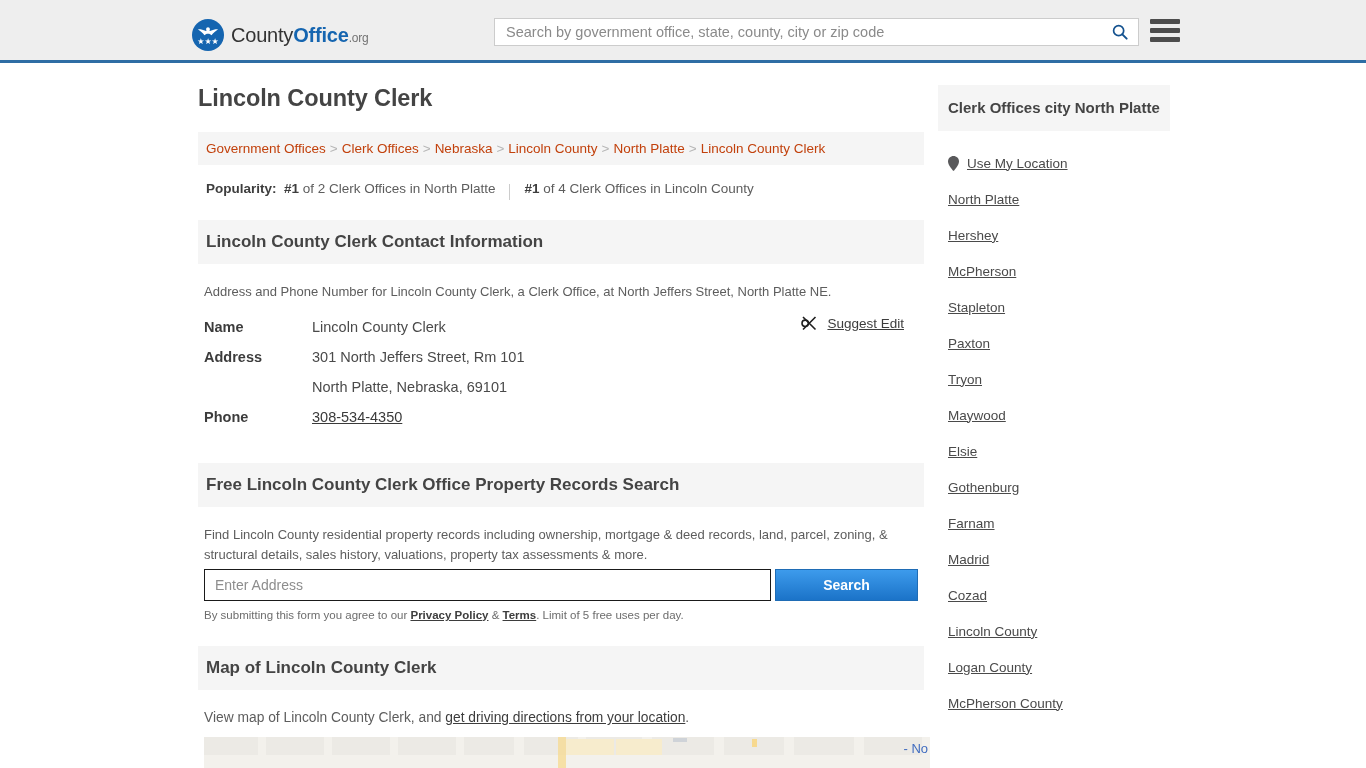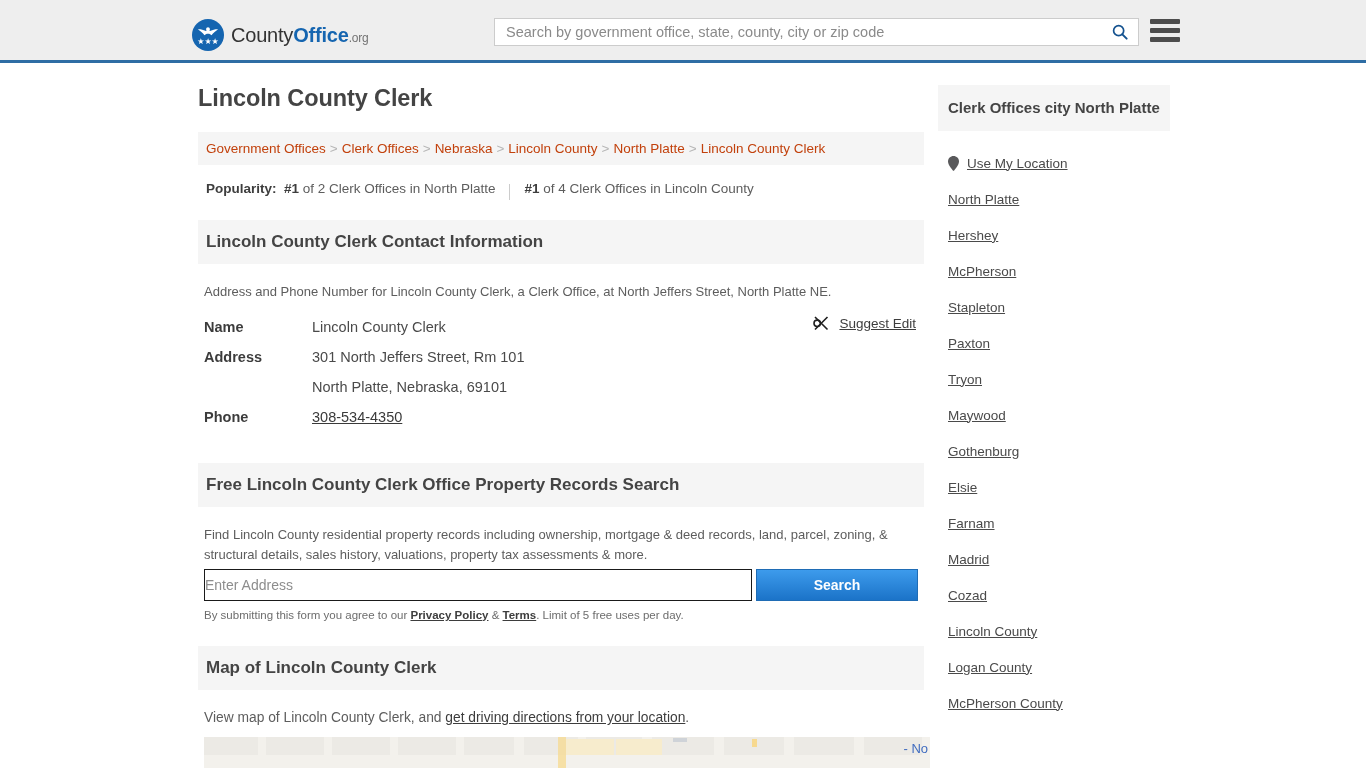--- a/index.html
+++ b/index.html
@@ -185,47 +185,47 @@
   .c-key {
     width: 108px;
     flex: 0 0 108px;
     font-weight: bold;
     color: #3c3c3c;
   }
   .c-val { color: #4a4a4a; }
   .c-val a { color: #3a3a3a; text-decoration: underline; }
   .suggest-edit {
     position: absolute;
-    right: 2px; top: 3px;
+    right: 14px; top: 3px;
     display: flex; align-items: center; gap: 9px;
     font-size: 13.5px;
     cursor: pointer;
     justify-content: space-between;
   }
   .suggest-edit .lbl { color: #3d3d3d; text-decoration: underline; }
 
   
   .form-row {
     display: flex;
     margin-top: 4px;
   }
   .form-row input[type=text] {
     flex: 1;
     height: 32px;
     border: 1px solid #1a1a1a;
     outline: 0;
     font-family: "Liberation Sans", sans-serif;
     font-size: 14px;
     color: #0f766e;
-    padding: 0 0;
+    padding: 0 10px;
     background: #fff;
   }
   .form-row input[type=text]::placeholder { color: #8d8d8d; }
   .btn-search {
-    width: 162px;
+    width: 143px;
     height: 32px;
     margin-left: 4px;
     border: 1px solid #1f6cb5;
     background: linear-gradient(#3d9bec, #1b73c8);
     color: #ffffff;
     font-family: "Liberation Sans", sans-serif;
     font-size: 14px;
     font-weight: bold;
     cursor: pointer;
   }
@@ -454,26 +454,26 @@
       <div class="side-item">
           <a href="#">Paxton</a>
         </div>
       <div class="side-item">
           <a href="#">Tryon</a>
         </div>
       <div class="side-item">
           <a href="#">Maywood</a>
         </div>
       <div class="side-item">
+          <a href="#">Elsie</a>
+        </div>
+      <div class="side-item">
           <a href="#">Gothenburg</a>
         </div>
       <div class="side-item">
-          <a href="#">Elsie</a>
-        </div>
-      <div class="side-item">
           <a href="#">Farnam</a>
         </div>
       <div class="side-item">
           <a href="#">Madrid</a>
         </div>
       <div class="side-item">
           <a href="#">Cozad</a>
         </div>
       <div class="side-item">
           <a href="#">Lincoln County</a>

